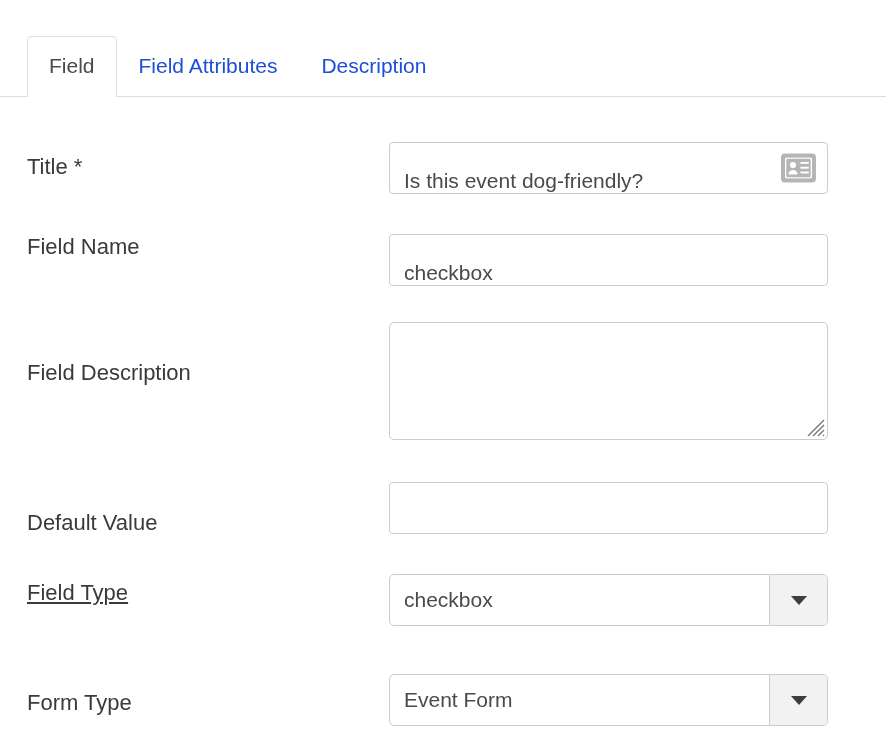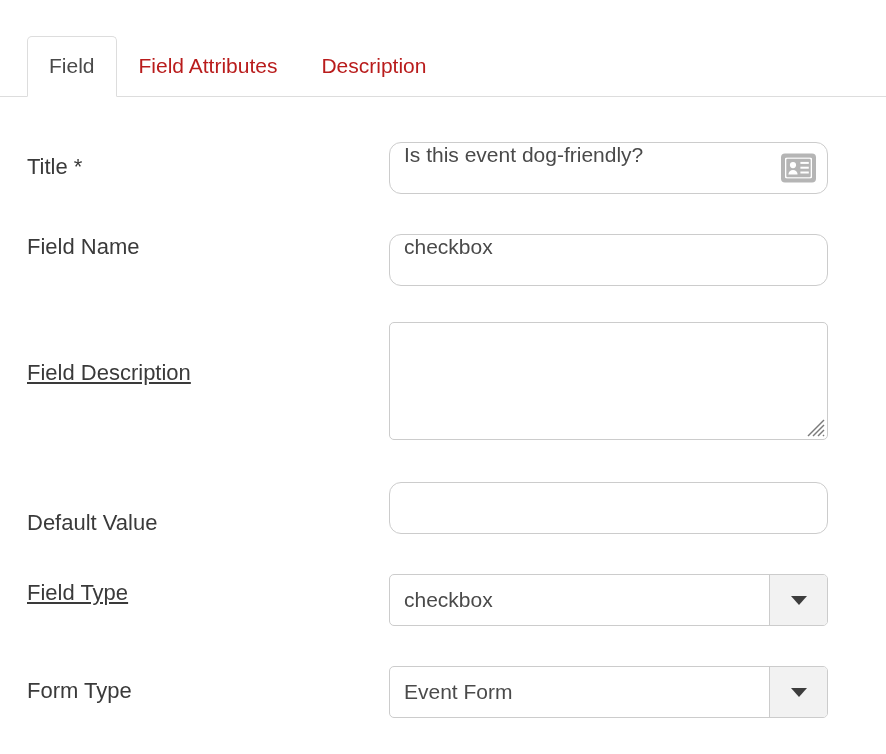--- a/index.html
+++ b/index.html
@@ -38,21 +38,21 @@
     top: 0;
     display: flex;
     align-items: flex-start;
   }
   .tab {
     font-size: 21px;
     line-height: 1;
     padding: 18px 21px 19px 21px;
     box-sizing: border-box;
     height: 61px;
-    color: #b91c1c;
+    color: #1d4ed8;
     cursor: pointer;
     white-space: nowrap;
     background: transparent;
     border: 1px solid transparent;
     border-radius: 5px 5px 0 0;
     position: relative;
   }
   .tab.active {
     color: #4a4a4a;
     background: #ffffff;
@@ -88,27 +88,27 @@
     width: 439px;
     box-sizing: border-box;
   }
 
   .textbox {
     box-sizing: border-box;
     width: 439px;
     height: 52px;
     background: #ffffff;
     border: 1px solid #cccccc;
-    border-radius: 12px;
+    border-radius: 4px;
     font-family: "Liberation Sans", sans-serif;
     font-size: 21px;
     color: #4a4a4a;
     padding: 0 14px;
     display: flex;
-    align-items: flex-start;
+    align-items: flex-end;
     position: relative;
   }
   .textbox .value {
     white-space: nowrap;
     overflow: hidden;
   }
   .textbox.empty .value { color: #999999; }
 
   
   .vcard-icon {
@@ -228,21 +228,21 @@
   <div class="row" style="top:137px;">
     <div class="label" style="top:2px;">Field Name</div>
     <div class="control" style="top:0;">
       <div class="textbox">
         <span class="value">checkbox</span>
       </div>
     </div>
   </div>
 
   <div class="row" style="top:225px;">
-    <div class="label" style="top:40px;text-decoration:underline;">Field Description</div>
+    <div class="label" style="top:40px;">Field Description</div>
     <div class="control" style="top:0;">
       <div class="textarea">
         <span class="value"></span>
         <svg class="resize-grip" viewBox="0 0 22 22" aria-hidden="true">
           <g stroke="#7a7a7a" stroke-width="1.4">
             <line x1="21" y1="5" x2="5" y2="21"></line>
             <line x1="21" y1="10" x2="10" y2="21"></line>
             <line x1="21" y1="15" x2="15" y2="21"></line>
             <line x1="21" y1="20" x2="20" y2="21"></line>
           </g>
@@ -266,22 +266,22 @@
       <div class="select">
         <span class="sel-value">checkbox</span>
         <span class="sel-button">
           <span class="caret"></span>
         </span>
       </div>
     </div>
   </div>
 
   <div class="row" style="top:569px;">
-    <div class="label" style="top:14px;text-align:right;">Form Type</div>
-    <div class="control" style="top:0;">
+    <div class="label" style="top:26px;text-align:right;">Form Type</div>
+    <div class="control" style="top:8px;">
       <div class="select">
         <span class="sel-value">Event Form</span>
         <span class="sel-button">
           <span class="caret"></span>
         </span>
       </div>
     </div>
   </div>
 
 </div>

